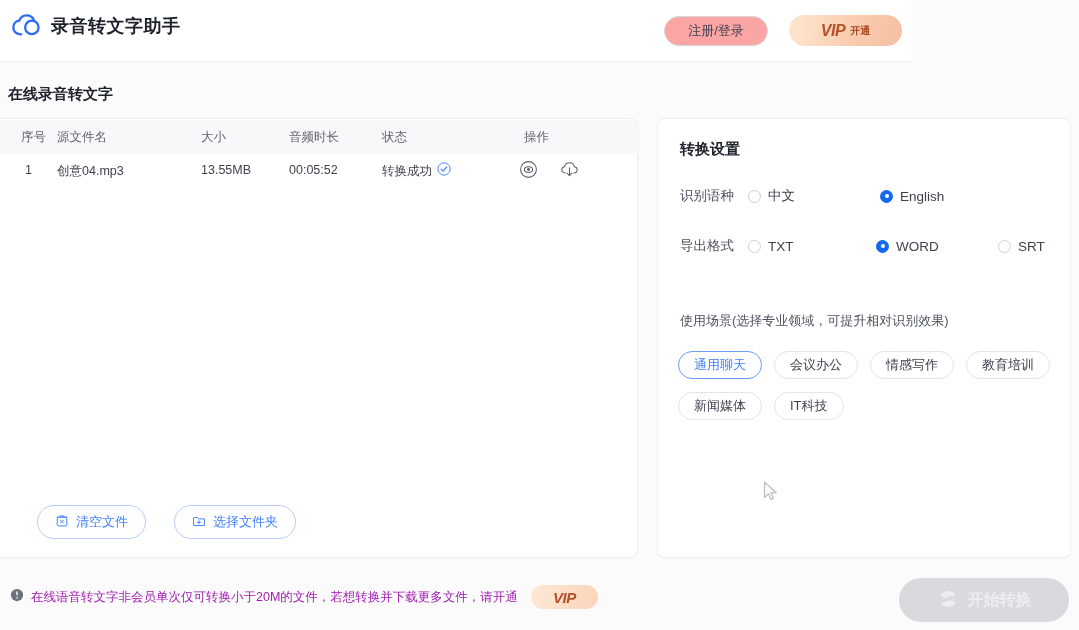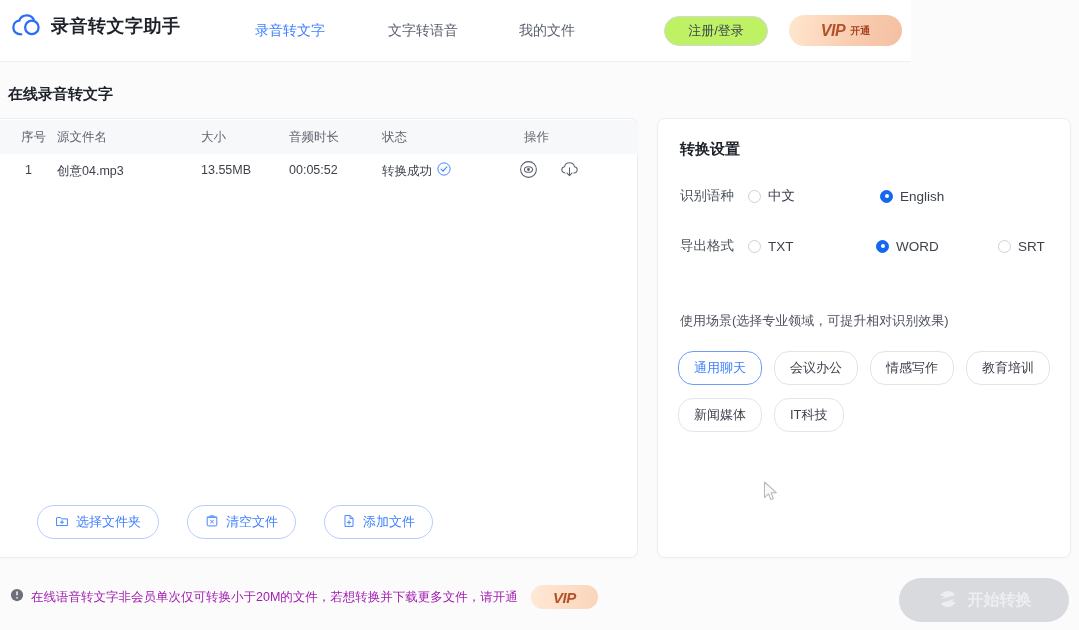--- a/index.html
+++ b/index.html
@@ -59,21 +59,21 @@
   .nav-item:nth-child(1) { margin-right: 63px; }
   .nav-item:nth-child(2) { margin-right: 61px; }
   .nav-item:nth-child(3) { margin-right: 115px; }
 
   .btn-login {
     position: absolute;
     right: 143px; top: 16px;
     width: 104px; height: 30px;
     border: 1px solid #d4d6dc;
     border-radius: 16px;
-    background: #bef264;
+    background: #fca5a5;
     font-size: 13px;
     color: #3d4250;
     cursor: pointer;
     font-family: inherit;
   }
   .btn-vip {
     position: absolute;
     right: 9px; top: 15px;
     width: 113px; height: 31px;
     border: none;
@@ -267,21 +267,21 @@
   .tags {
     position: absolute;
     left: 20px; top: 232px;
     width: 380px;
     display: flex;
     flex-wrap: wrap;
     gap: 13px 12px;
   }
   .tag {
     height: 28px;
-    padding: 16px 15px;
+    padding: 10px 15px;
     border: 1px solid #e2e4e9;
     border-radius: 15px;
     background: #fff;
     display: flex;
     align-items: center;
     font-size: 13px;
     color: #3e424c;
     cursor: pointer;
     font-family: inherit;
     white-space: nowrap;
@@ -351,26 +351,20 @@
     <div class="logo-wrap">
       <span>
         <svg class="logo-icon" viewBox="0 0 34 26">
           <path d="M10.5 22.5 C4.8 22.5 1.5 18.9 1.5 14.6 C1.5 10.6 4.4 7.4 8.2 6.9 C9.4 3.3 12.8 0.9 16.7 0.9 C20.1 0.9 23 2.7 24.5 5.4" fill="none" stroke="#2b6df6" stroke-width="2.6" stroke-linecap="round"></path>
           <circle cx="22.5" cy="14.6" r="7.6" fill="none" stroke="#2b6df6" stroke-width="2.6"></circle>
         </svg>
       </span>
       <span class="logo-text">录音转文字助手</span>
     </div>
 
-    <div class="nav">
-      <div class="nav-item active">录音转文字</div>
-      <div class="nav-item">文字转语音</div>
-      <div class="nav-item">我的文件</div>
-      <div class="nav-item">更多</div>
-    </div>
 
     <button class="btn-login">注册/登录</button>
 
     <div class="btn-vip">
       <span class="vip-mark">VIP</span>
       <span class="vip-label">开通</span>
     </div>
   </div>
 
   <div class="page-title">在线录音转文字</div>
@@ -416,48 +410,38 @@
             <path d="M10 8.3 L10 16.3 M7.4 13.7 L10 16.4 L12.6 13.7" fill="none" stroke="#5a5f6a" stroke-width="1.1" stroke-linecap="round" stroke-linejoin="round"></path>
           </svg>
         </span>
       </div>
     </div>
 
     <div class="file-actions">
       <button class="file-btn">
         <span>
           <svg width="14" height="14" viewBox="0 0 16 16">
-            <path d="M1.8 4.4 L1.8 13.2 L14.2 13.2 L14.2 5.6 L7.6 5.6 L6.3 4.0 L2.6 4.0 Z" fill="none" stroke="#4080ff" stroke-width="1.1" stroke-linejoin="round"></path>
-            <path d="M8 7.6 L8 11.2 M6.2 9.4 L9.8 9.4" stroke="#4080ff" stroke-width="1.1" stroke-linecap="round"></path>
-          </svg>
-        </span>
-        <span>选择文件夹</span>
-      </button>
-
-      <button class="file-btn">
-        <span>
-          <svg width="14" height="14" viewBox="0 0 16 16">
             <rect x="2.5" y="3.6" width="11" height="10" rx="1.2" fill="none" stroke="#4080ff" stroke-width="1.1"></rect>
             <path d="M2.5 3.6 L13.5 3.6 M5.8 2.2 L10.2 2.2" stroke="#4080ff" stroke-width="1.1" stroke-linecap="round"></path>
             <path d="M6.3 7.0 L9.7 10.4 M9.7 7.0 L6.3 10.4" stroke="#4080ff" stroke-width="1.1" stroke-linecap="round"></path>
           </svg>
         </span>
         <span>清空文件</span>
       </button>
 
       <button class="file-btn">
         <span>
           <svg width="14" height="14" viewBox="0 0 16 16">
-            <path d="M3.4 1.8 L9.4 1.8 L12.6 5.0 L12.6 14.2 L3.4 14.2 Z" fill="none" stroke="#4080ff" stroke-width="1.1" stroke-linejoin="round"></path>
-            <path d="M9.2 1.9 L9.2 5.2 L12.5 5.2" fill="none" stroke="#4080ff" stroke-width="1.1" stroke-linejoin="round"></path>
-            <path d="M8 7.6 L8 11.6 M6 9.6 L10 9.6" stroke="#4080ff" stroke-width="1.1" stroke-linecap="round"></path>
+            <path d="M1.8 4.4 L1.8 13.2 L14.2 13.2 L14.2 5.6 L7.6 5.6 L6.3 4.0 L2.6 4.0 Z" fill="none" stroke="#4080ff" stroke-width="1.1" stroke-linejoin="round"></path>
+            <path d="M8 7.6 L8 11.2 M6.2 9.4 L9.8 9.4" stroke="#4080ff" stroke-width="1.1" stroke-linecap="round"></path>
           </svg>
         </span>
-        <span>添加文件</span>
+        <span>选择文件夹</span>
       </button>
+
     </div>
   </div>
 
   <div class="right-panel">
 
     <div class="settings-title">转换设置</div>
 
     <div class="setting-row row-lang">
       <span class="row-label">识别语种</span>
       <span class="radio-opt">

